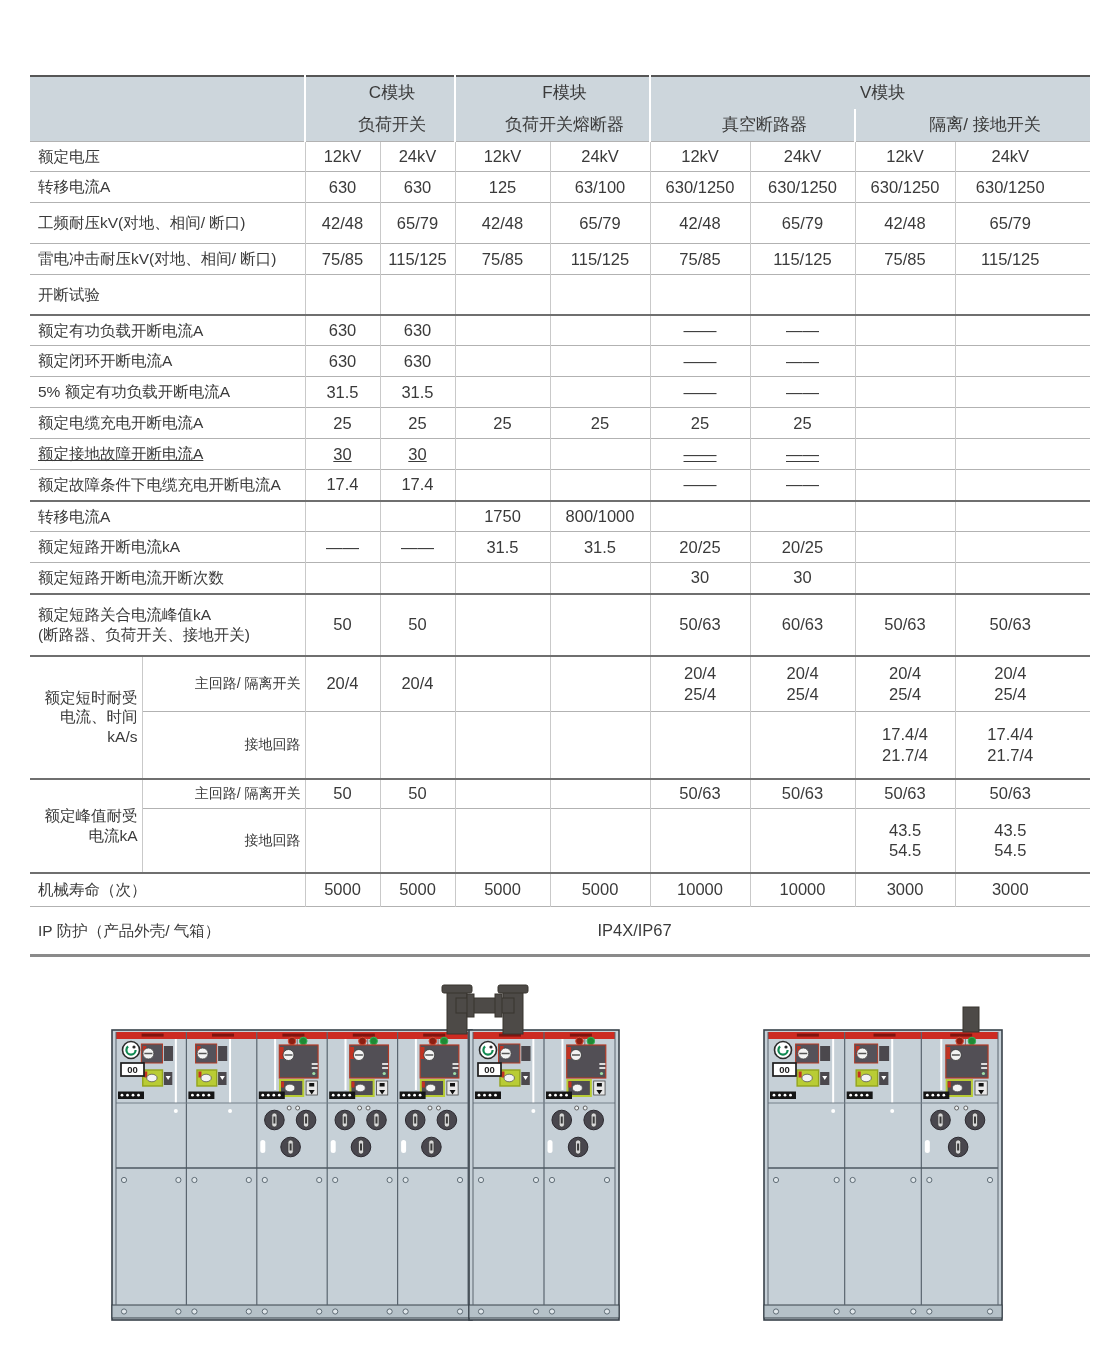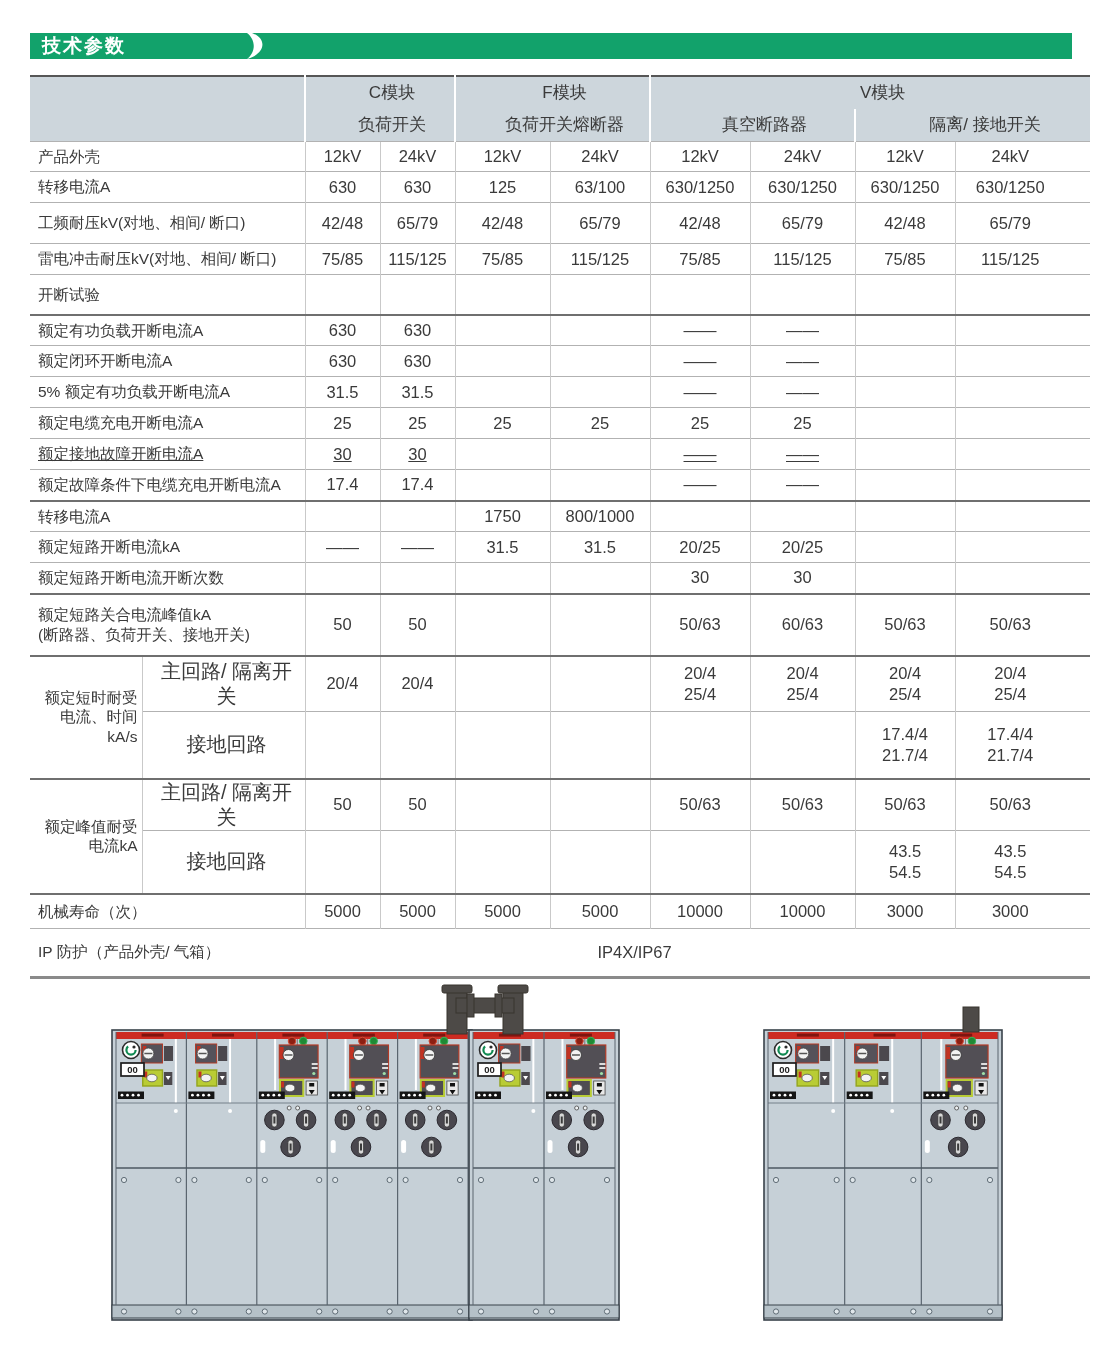--- a/index.html
+++ b/index.html
@@ -9,41 +9,35 @@
   #banner{position:absolute;left:30px;top:33px;width:1042px;height:26px;background:#12a26b;}
   #banner .ttl{position:absolute;left:12px;top:0;line-height:26px;font-size:19px;font-weight:bold;
         color:#fff;letter-spacing:2px;}
   #banner svg{position:absolute;left:215px;top:0;}
   
   #spec{position:absolute;left:30px;top:75px;width:1060px;border-collapse:collapse;table-layout:fixed;
         border-top:2px solid #565656;border-bottom:3px solid #8a8a8a;font-size:16.5px;}
   #spec td{padding:0 4px;text-align:center;vertical-align:middle;line-height:1.25;white-space:pre-line;}
   #spec td.label{ text-align:left;padding-left:8px;font-size:15.5px;white-space:normal;}
   #spec td.glabel{text-align:right;padding-left:8px;font-size:15.5px;white-space:normal;}
-  #spec td.sub{   text-align:center;padding-left:10px;font-size:20px;white-space:normal;border-left:1px solid #c9c9c9;}
+  #spec td.sub{   text-align:right;padding-left:10px;font-size:14px;white-space:normal;border-left:1px solid #c9c9c9;}
   #spec tbody td{border-top:1px solid #b2b2b2;}
   #spec tbody tr.thick td{border-top:2px solid #6f6f6f;}
   #spec td.v{border-left:1px solid #c9c9c9;}
   #spec td.pad{border-left:none;}
   #spec thead td{background:#cdd6dc;font-size:17px;border-left:2px solid #fff;height:32px;padding-left:28px;}
   #spec thead td.first{border-left:none;}
   #spec td.ipcell{padding-right:130px;border-left:none;}
   
   #diagram{position:absolute;left:15px;top:960px;width:1100px;height:412px;}
 </style>
 </head>
 <body>
 <div id="page">
 
-  <div id="banner">
-    <span class="ttl">技术参数</span>
-    <svg width="30" height="26" viewBox="0 0 30 26">
-      <path d="M2,0 C11,7 11,19 2,26 C20,21 23,6 7,0 Z" fill="#ffffff"></path>
-    </svg>
-  </div>
 
   <table id="spec">
       <colgroup>
         <col style="width: 112px;">
         <col style="width: 163px;">
         <col style="width: 75px;">
         <col style="width: 75px;">
         <col style="width: 95px;">
         <col style="width: 100px;">
         <col style="width: 100px;">
@@ -62,21 +56,21 @@
         <tr>
           <td class="band first" colspan="2"></td>
           <td class="band" colspan="2">负荷开关</td>
           <td class="band" colspan="2">负荷开关熔断器</td>
           <td class="band" colspan="2">真空断路器</td>
           <td class="band" colspan="3">隔离/ 接地开关</td>
         </tr>
       </thead>
     <tbody>
         <tr style="height: 30px;">
-          <td class="label" colspan="2"><span>产品外壳</span></td>
+          <td class="label" colspan="2"><span>额定电压</span></td>
           <td class="v">12kV</td>
           <td class="v">24kV</td>
           <td class="v">12kV</td>
           <td class="v">24kV</td>
           <td class="v">12kV</td>
           <td class="v">24kV</td>
           <td class="v">12kV</td>
           <td class="v">24kV</td>
           <td class="pad"></td>
         </tr>

